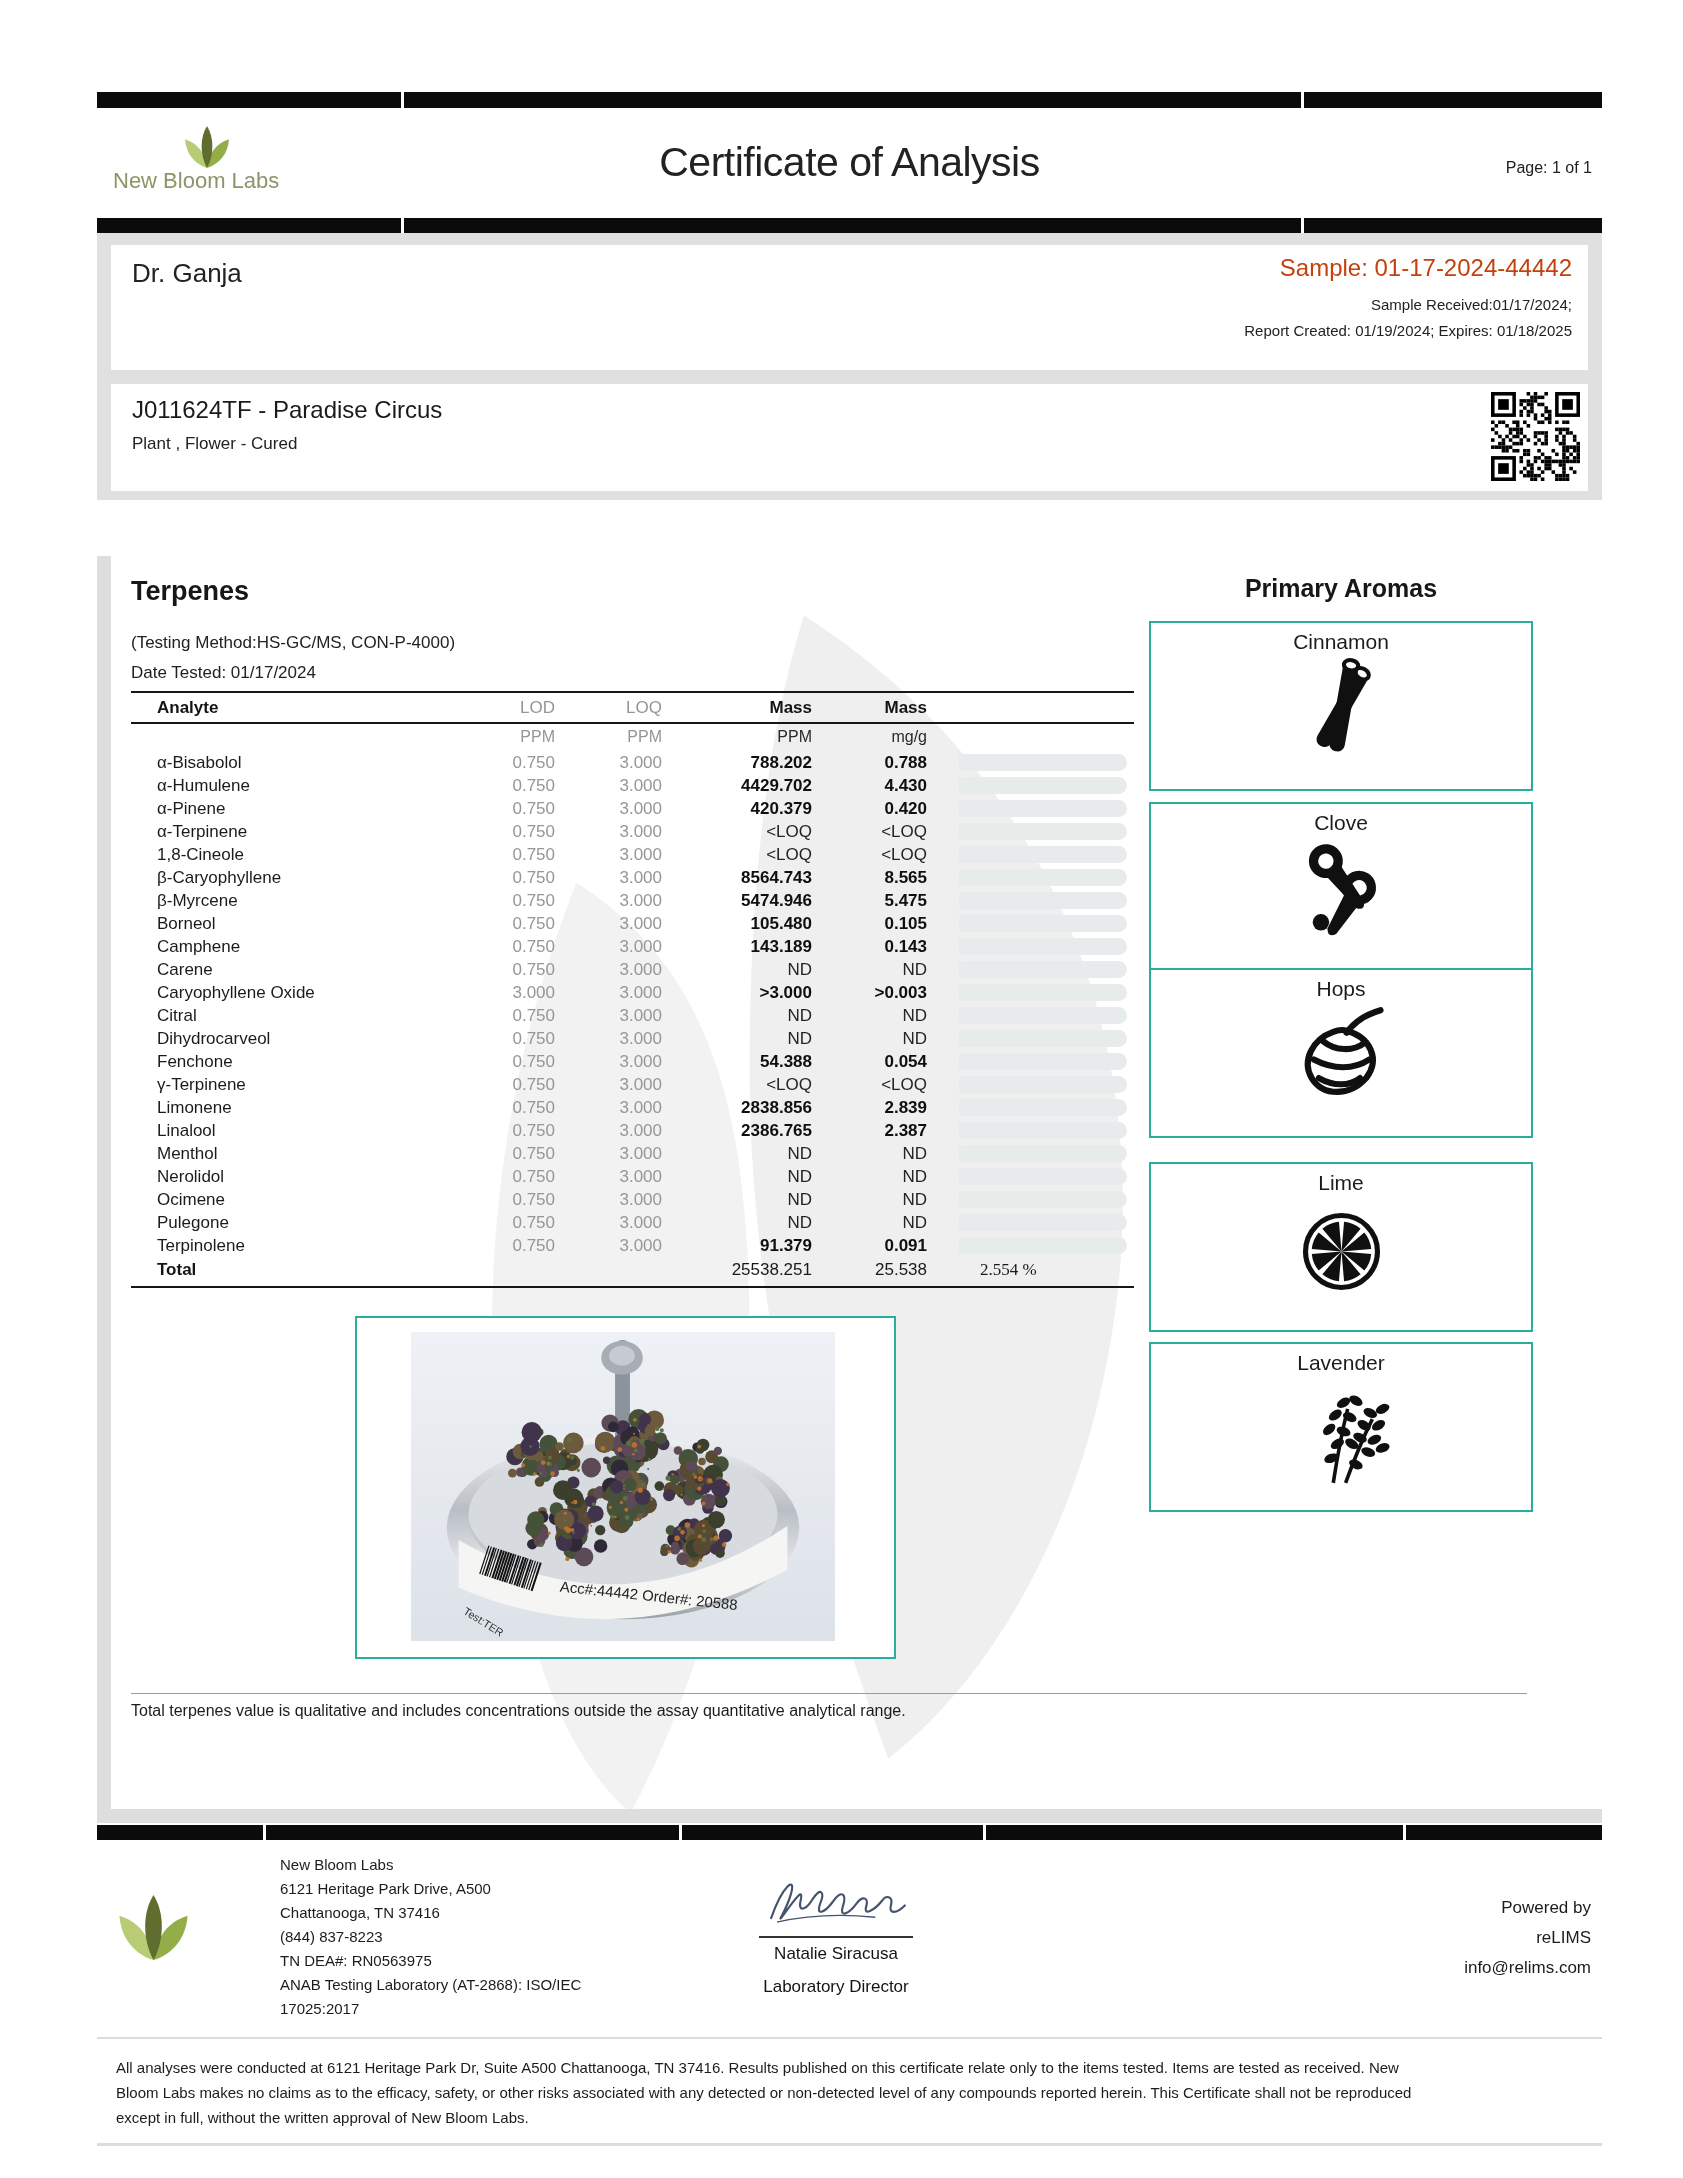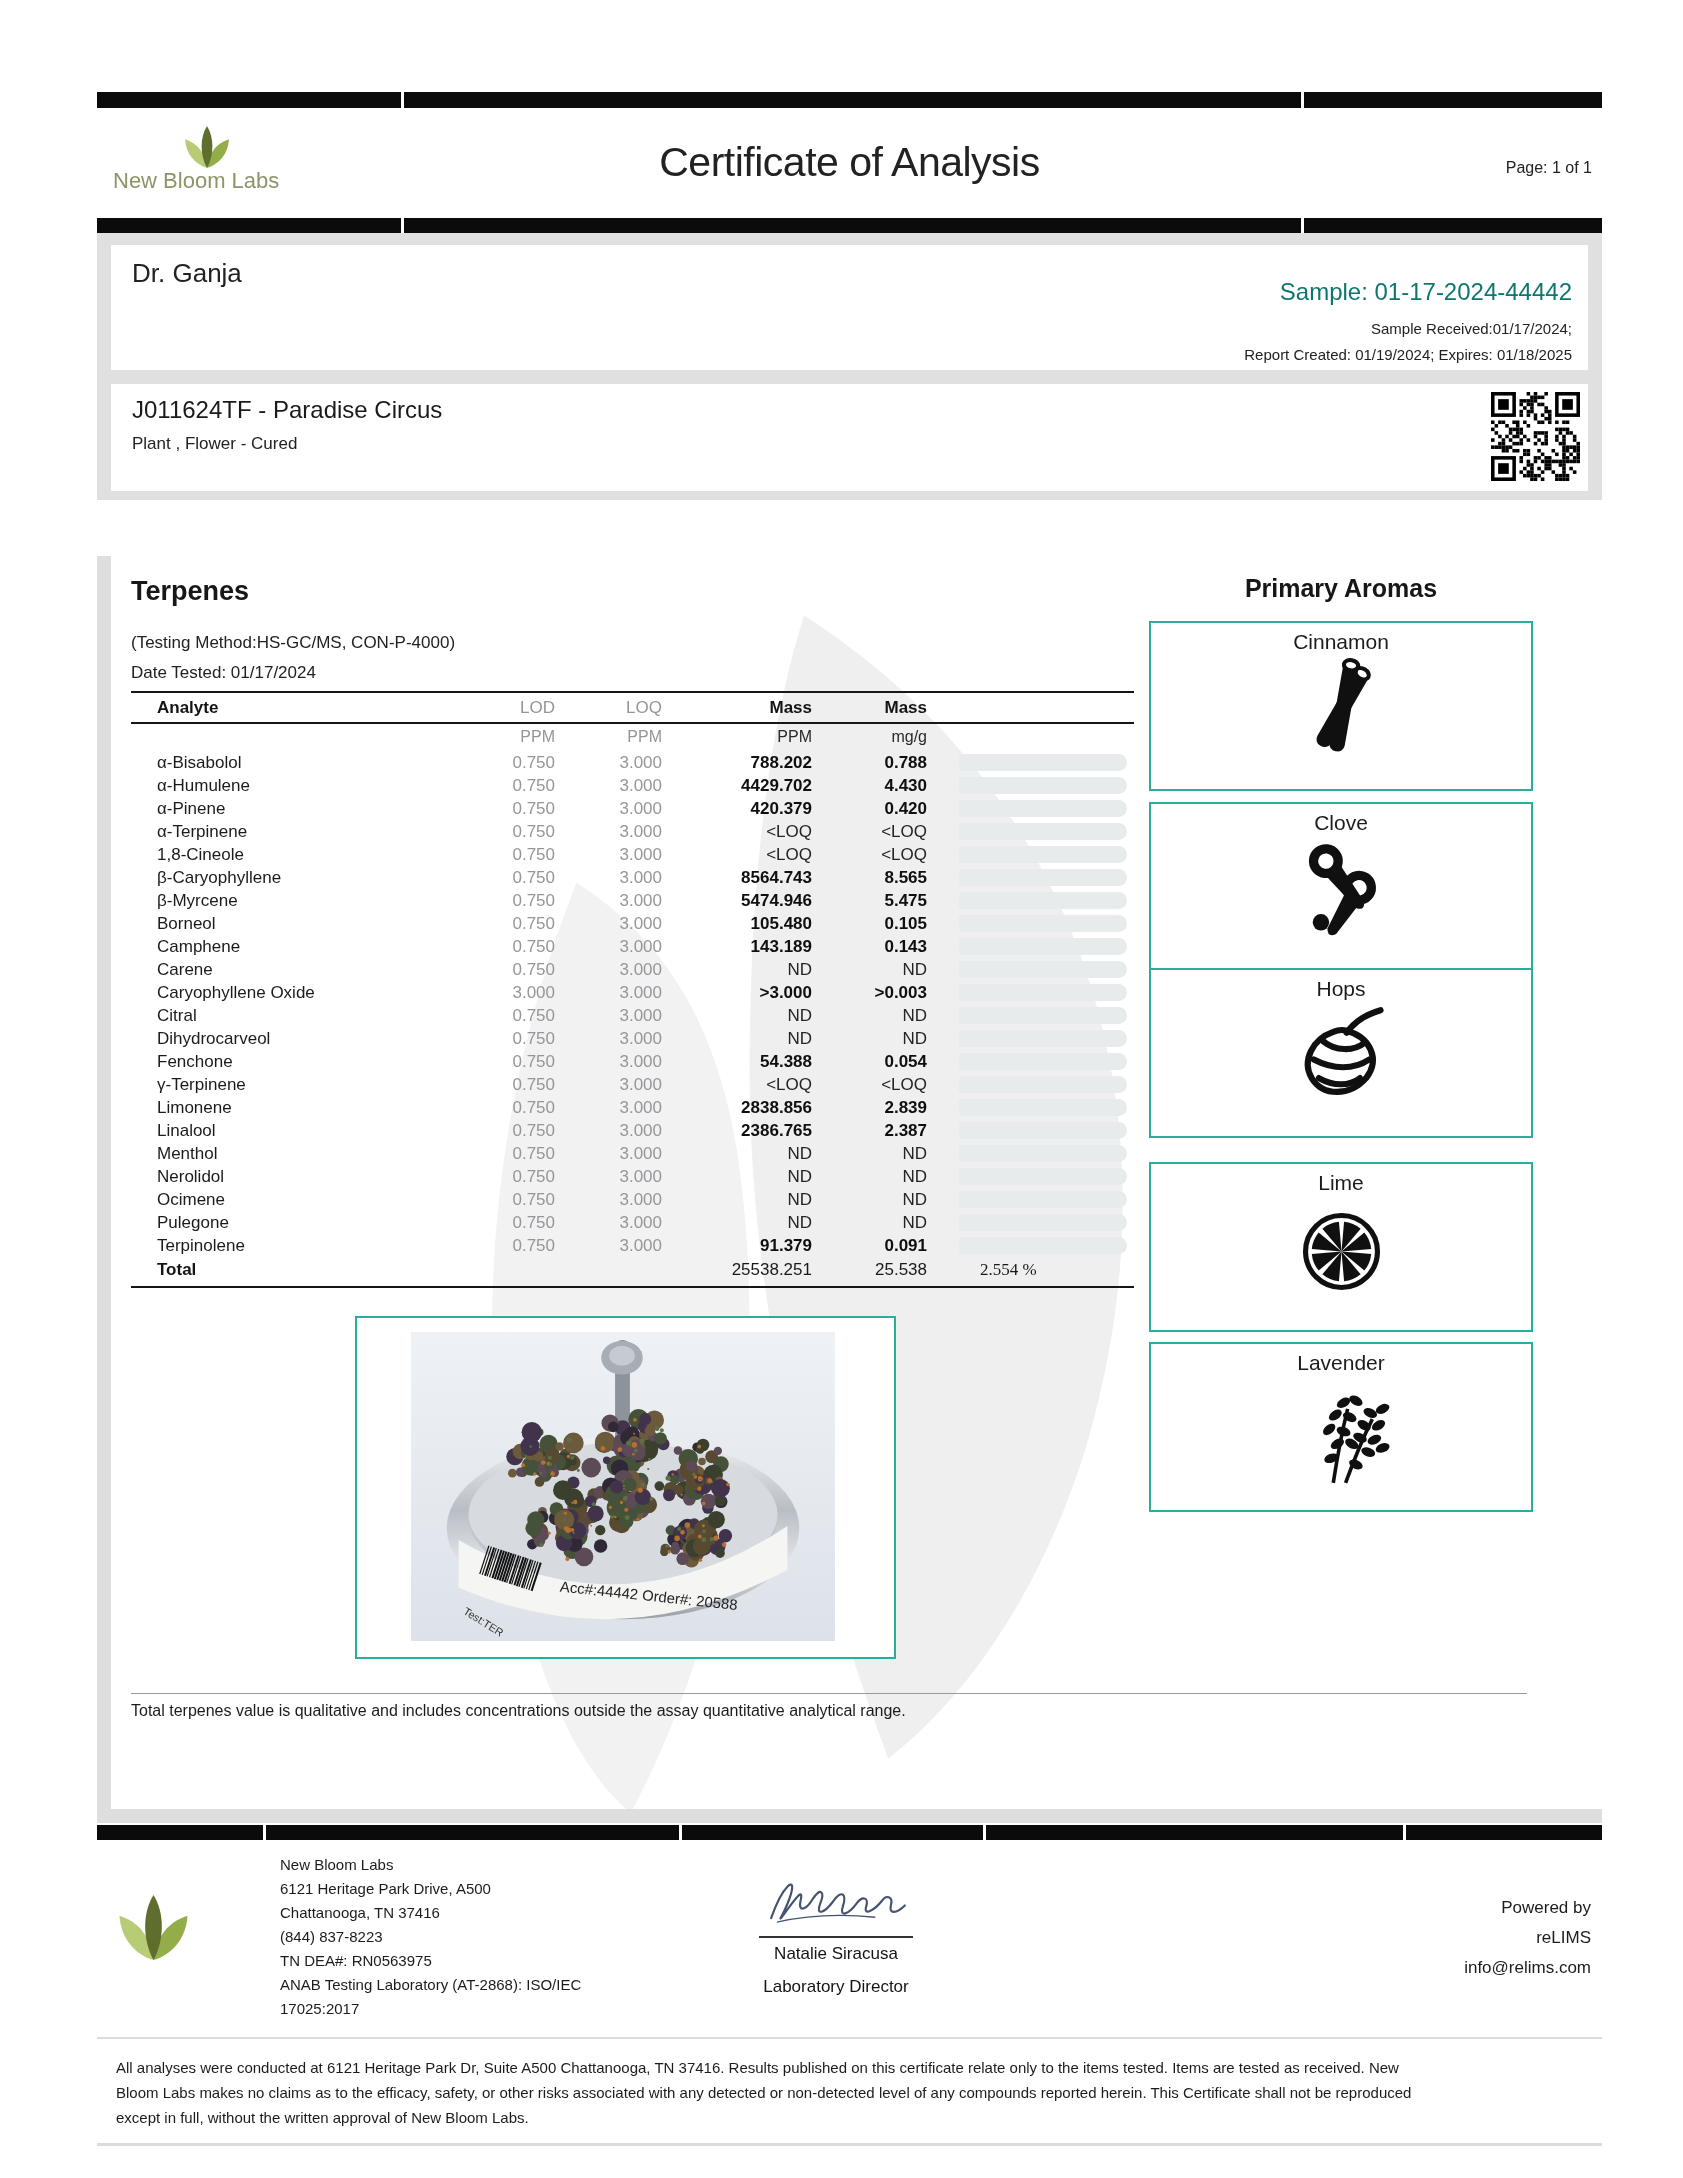--- a/index.html
+++ b/index.html
@@ -14,21 +14,21 @@
   .brand-name{position:absolute;left:113px;top:168px;width:218px;font-size:22px;color:#8d9468;}
   .doc-title{position:absolute;left:97px;top:139px;width:1505px;text-align:center;
              font-size:41px;letter-spacing:-0.5px;color:#222;}
   .page-label{position:absolute;left:1295px;top:159px;width:297px;text-align:right;font-size:16px;color:#222;}
   
   .panel-top{position:absolute;left:97px;top:233px;width:1505px;height:267px;background:#e0e0e0;}
   .card{position:absolute;background:#fff;}
   .card-client{left:14px;top:12px;width:1477px;height:125px;}
   .client-name{position:absolute;left:21px;top:13px;font-size:26px;color:#222;}
   .sample-block{position:absolute;right:16px;top:9px;text-align:right;}
-  .sample-id{font-size:24px;color:#0f766e;margin-top:24px;}
+  .sample-id{font-size:24px;color:#c2410c;}
   .sample-sub{font-size:15px;color:#222;margin-top:14px;}
   .sample-sub2{font-size:15px;color:#222;margin-top:9px;}
   .card-product{left:14px;top:151px;width:1477px;height:107px;}
   .product-name{position:absolute;left:21px;top:12px;font-size:24px;color:#1a1a1a;}
   .product-type{position:absolute;left:21px;top:50px;font-size:17px;color:#222;}
   .qr{position:absolute;right:8px;top:8px;width:89px;height:89px;}
   
   .main-wrap{position:absolute;left:97px;top:556px;width:1505px;height:1267px;}
   .main-shadow-left{position:absolute;left:0;top:0;width:14px;height:1267px;background:#dedede;}
   .main-shadow-bottom{position:absolute;left:0;top:1253px;width:1505px;height:14px;background:#dedede;}

